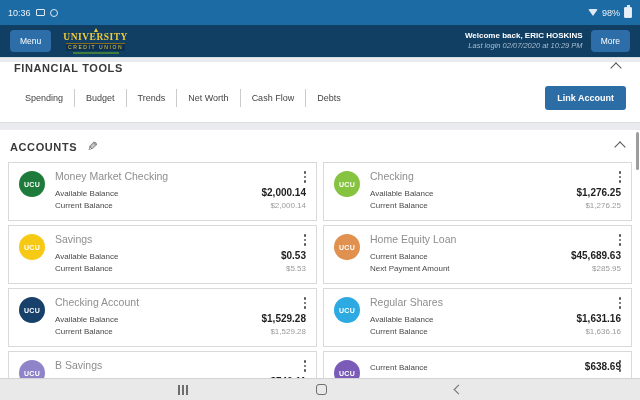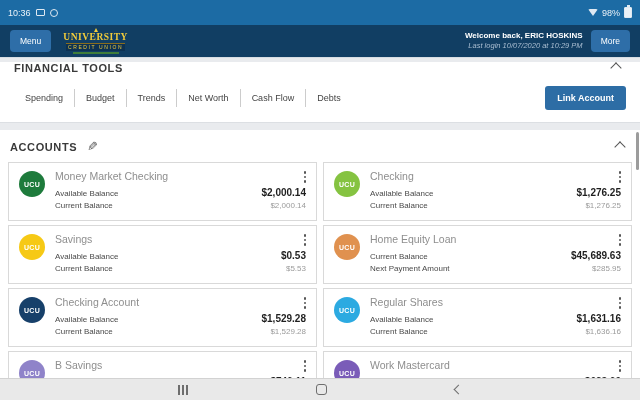--- a/index.html
+++ b/index.html
@@ -106,21 +106,21 @@
   <button class="btn-blue">Menu</button>
   <div class="logo">
     <span class="flame"></span>
     <span class="logo-l1">UNIVERSITY</span>
     <span class="logo-l2">CREDIT UNION</span>
     <span class="logo-bar"></span>
   </div>
   <div class="hdr-right">
     <div class="welcome-block">
       <div class="welcome">Welcome back, ERIC HOSKINS</div>
-      <div class="lastlogin">Last login 10/07/2020 at 10:29 PM</div>
+      <div class="lastlogin">Last login 02/07/2020 at 10:29 PM</div>
     </div>
     <button class="btn-blue">More</button>
   </div>
 </div>
 
 <div class="panel ft-panel">
   <div class="panel-titlerow">
     <span class="panel-title">FINANCIAL TOOLS</span>
     <span class="chev-up"></span>
   </div>
@@ -271,21 +271,20 @@
     </div>
   </div>
 
   <div class="card">
     <span class="badge" style="background: rgb(122, 92, 184);">UCU</span>
     <button class="kebab">
           <i></i>
           <i></i>
           <i></i>
         </button>
-    <div class="card-name">Work Mastercard</div>
     <div class="crow">
       <span class="clabel">Current Balance</span>
       <span class="cval1">$638.69</span>
     </div>
     <div class="crow">
       <span class="clabel"></span>
       <span class="cval2"></span>
     </div>
   </div>
 </div>

